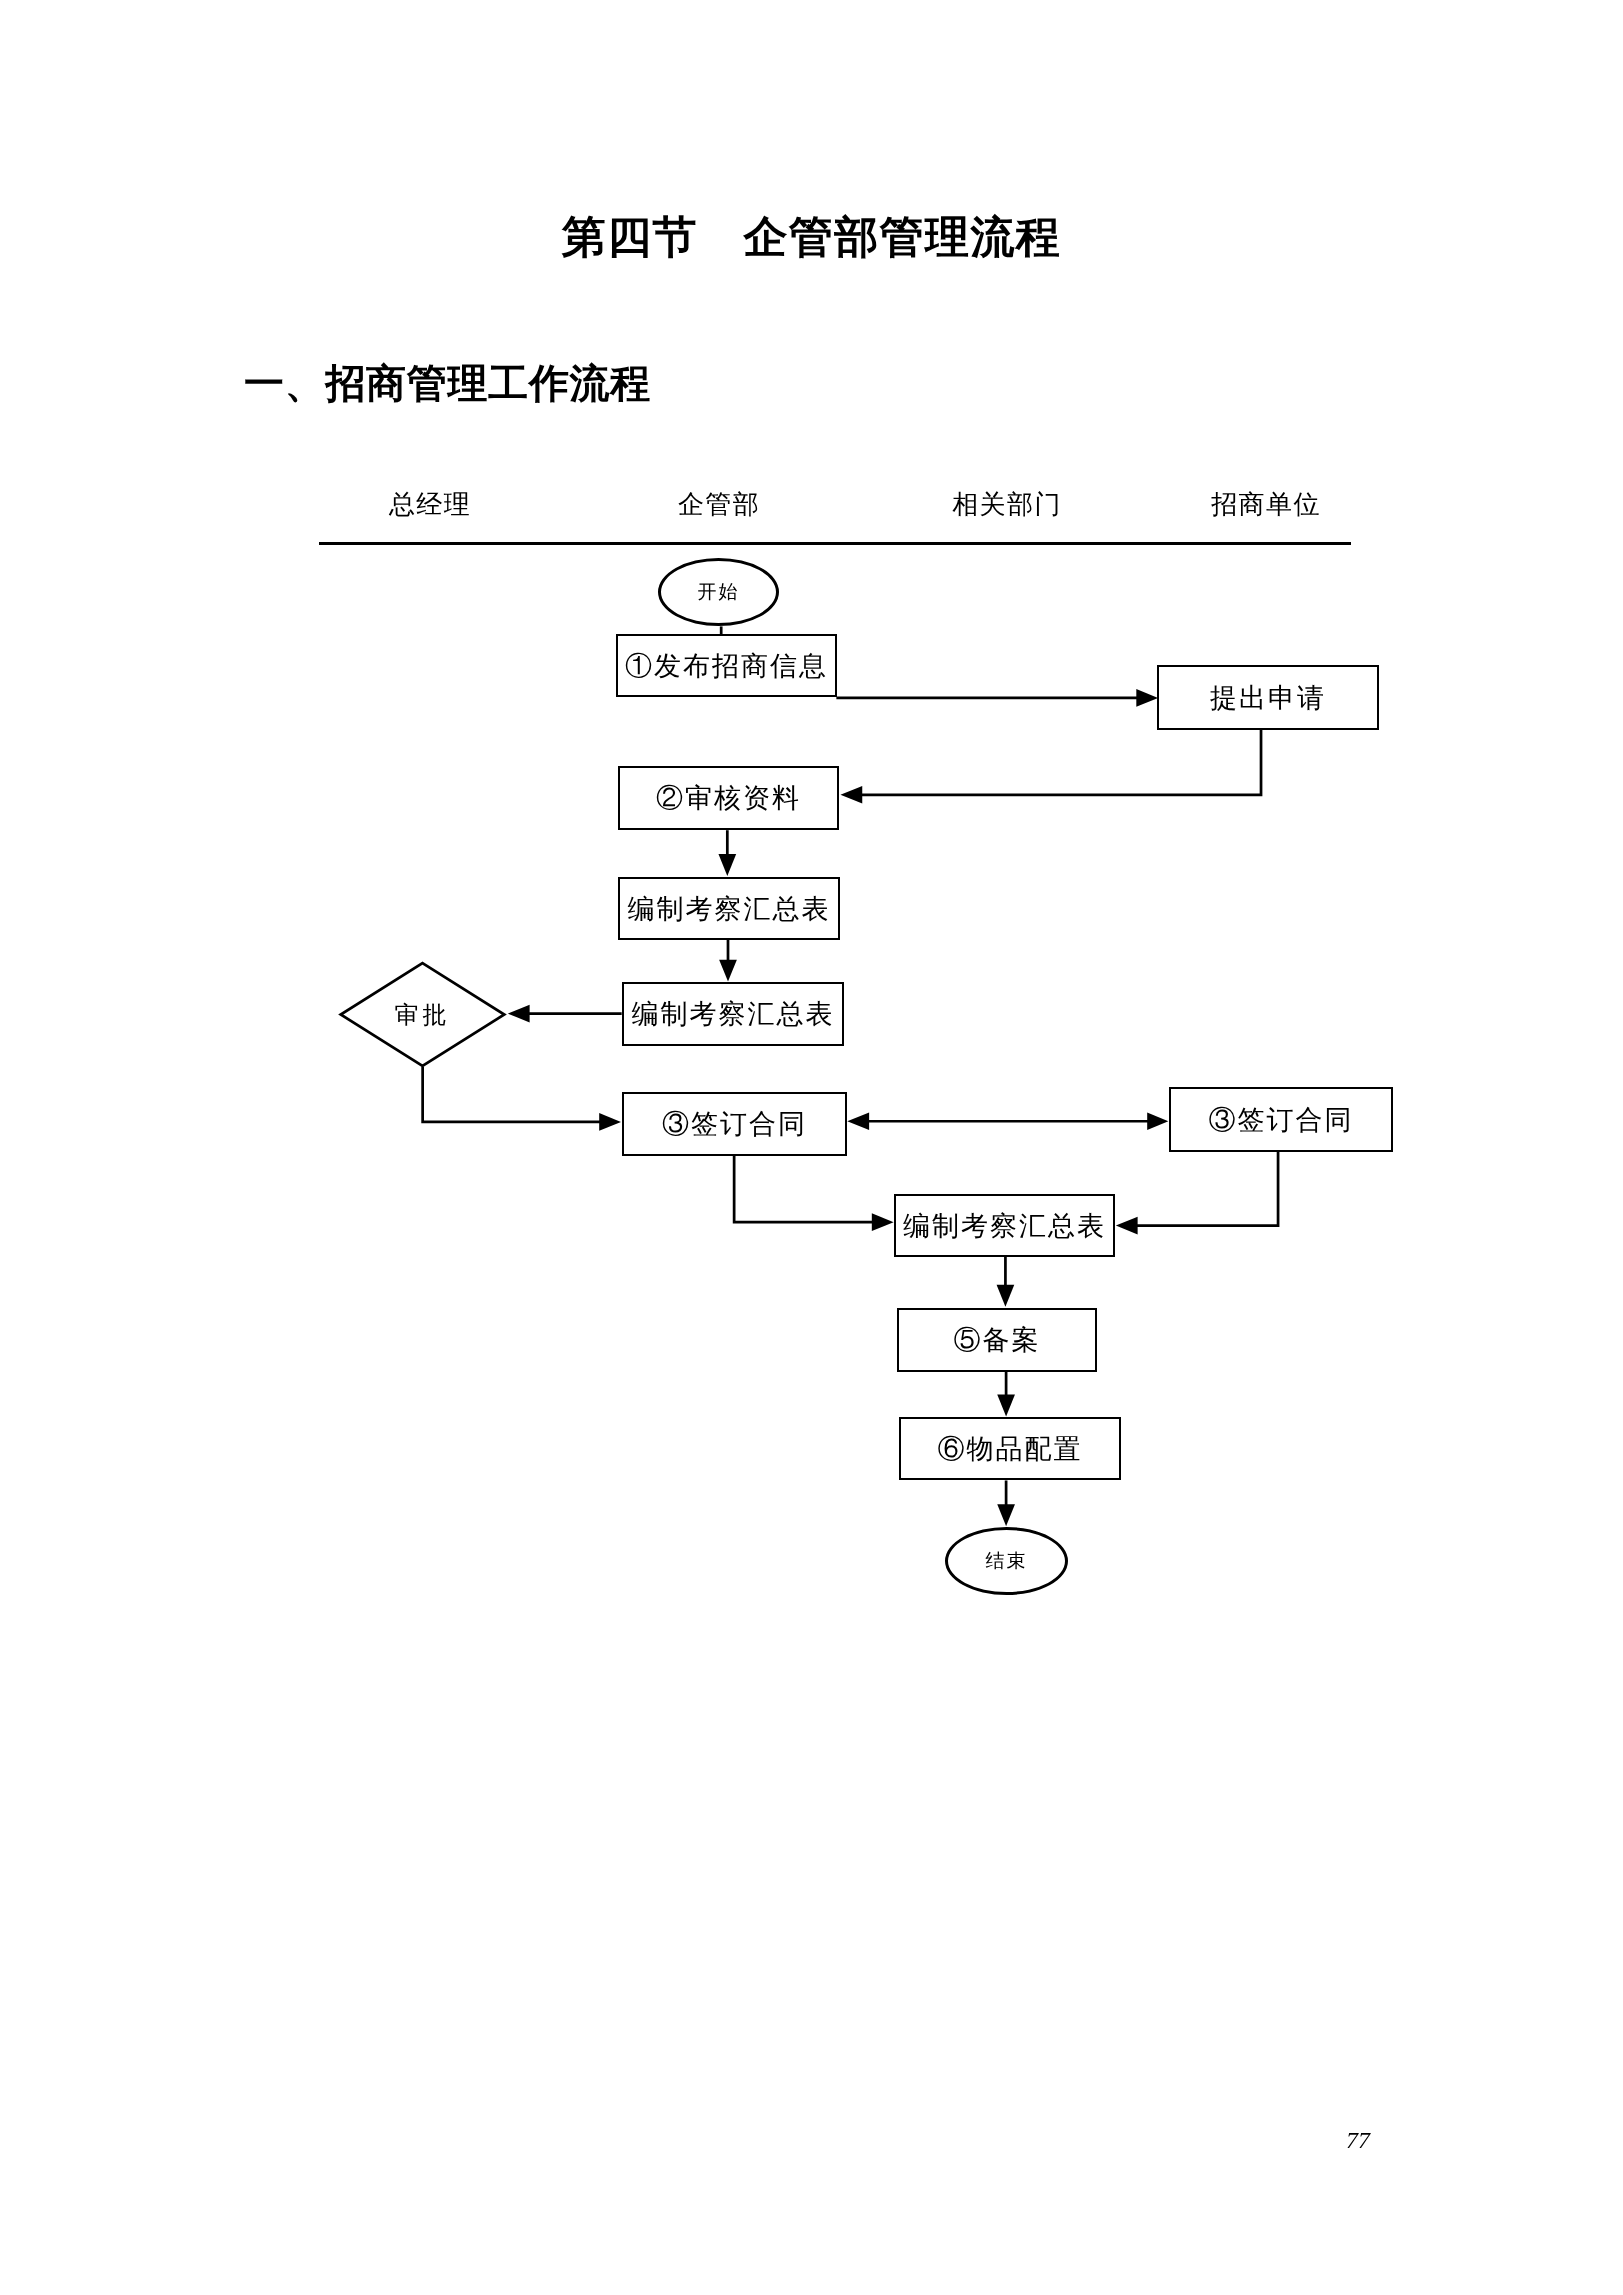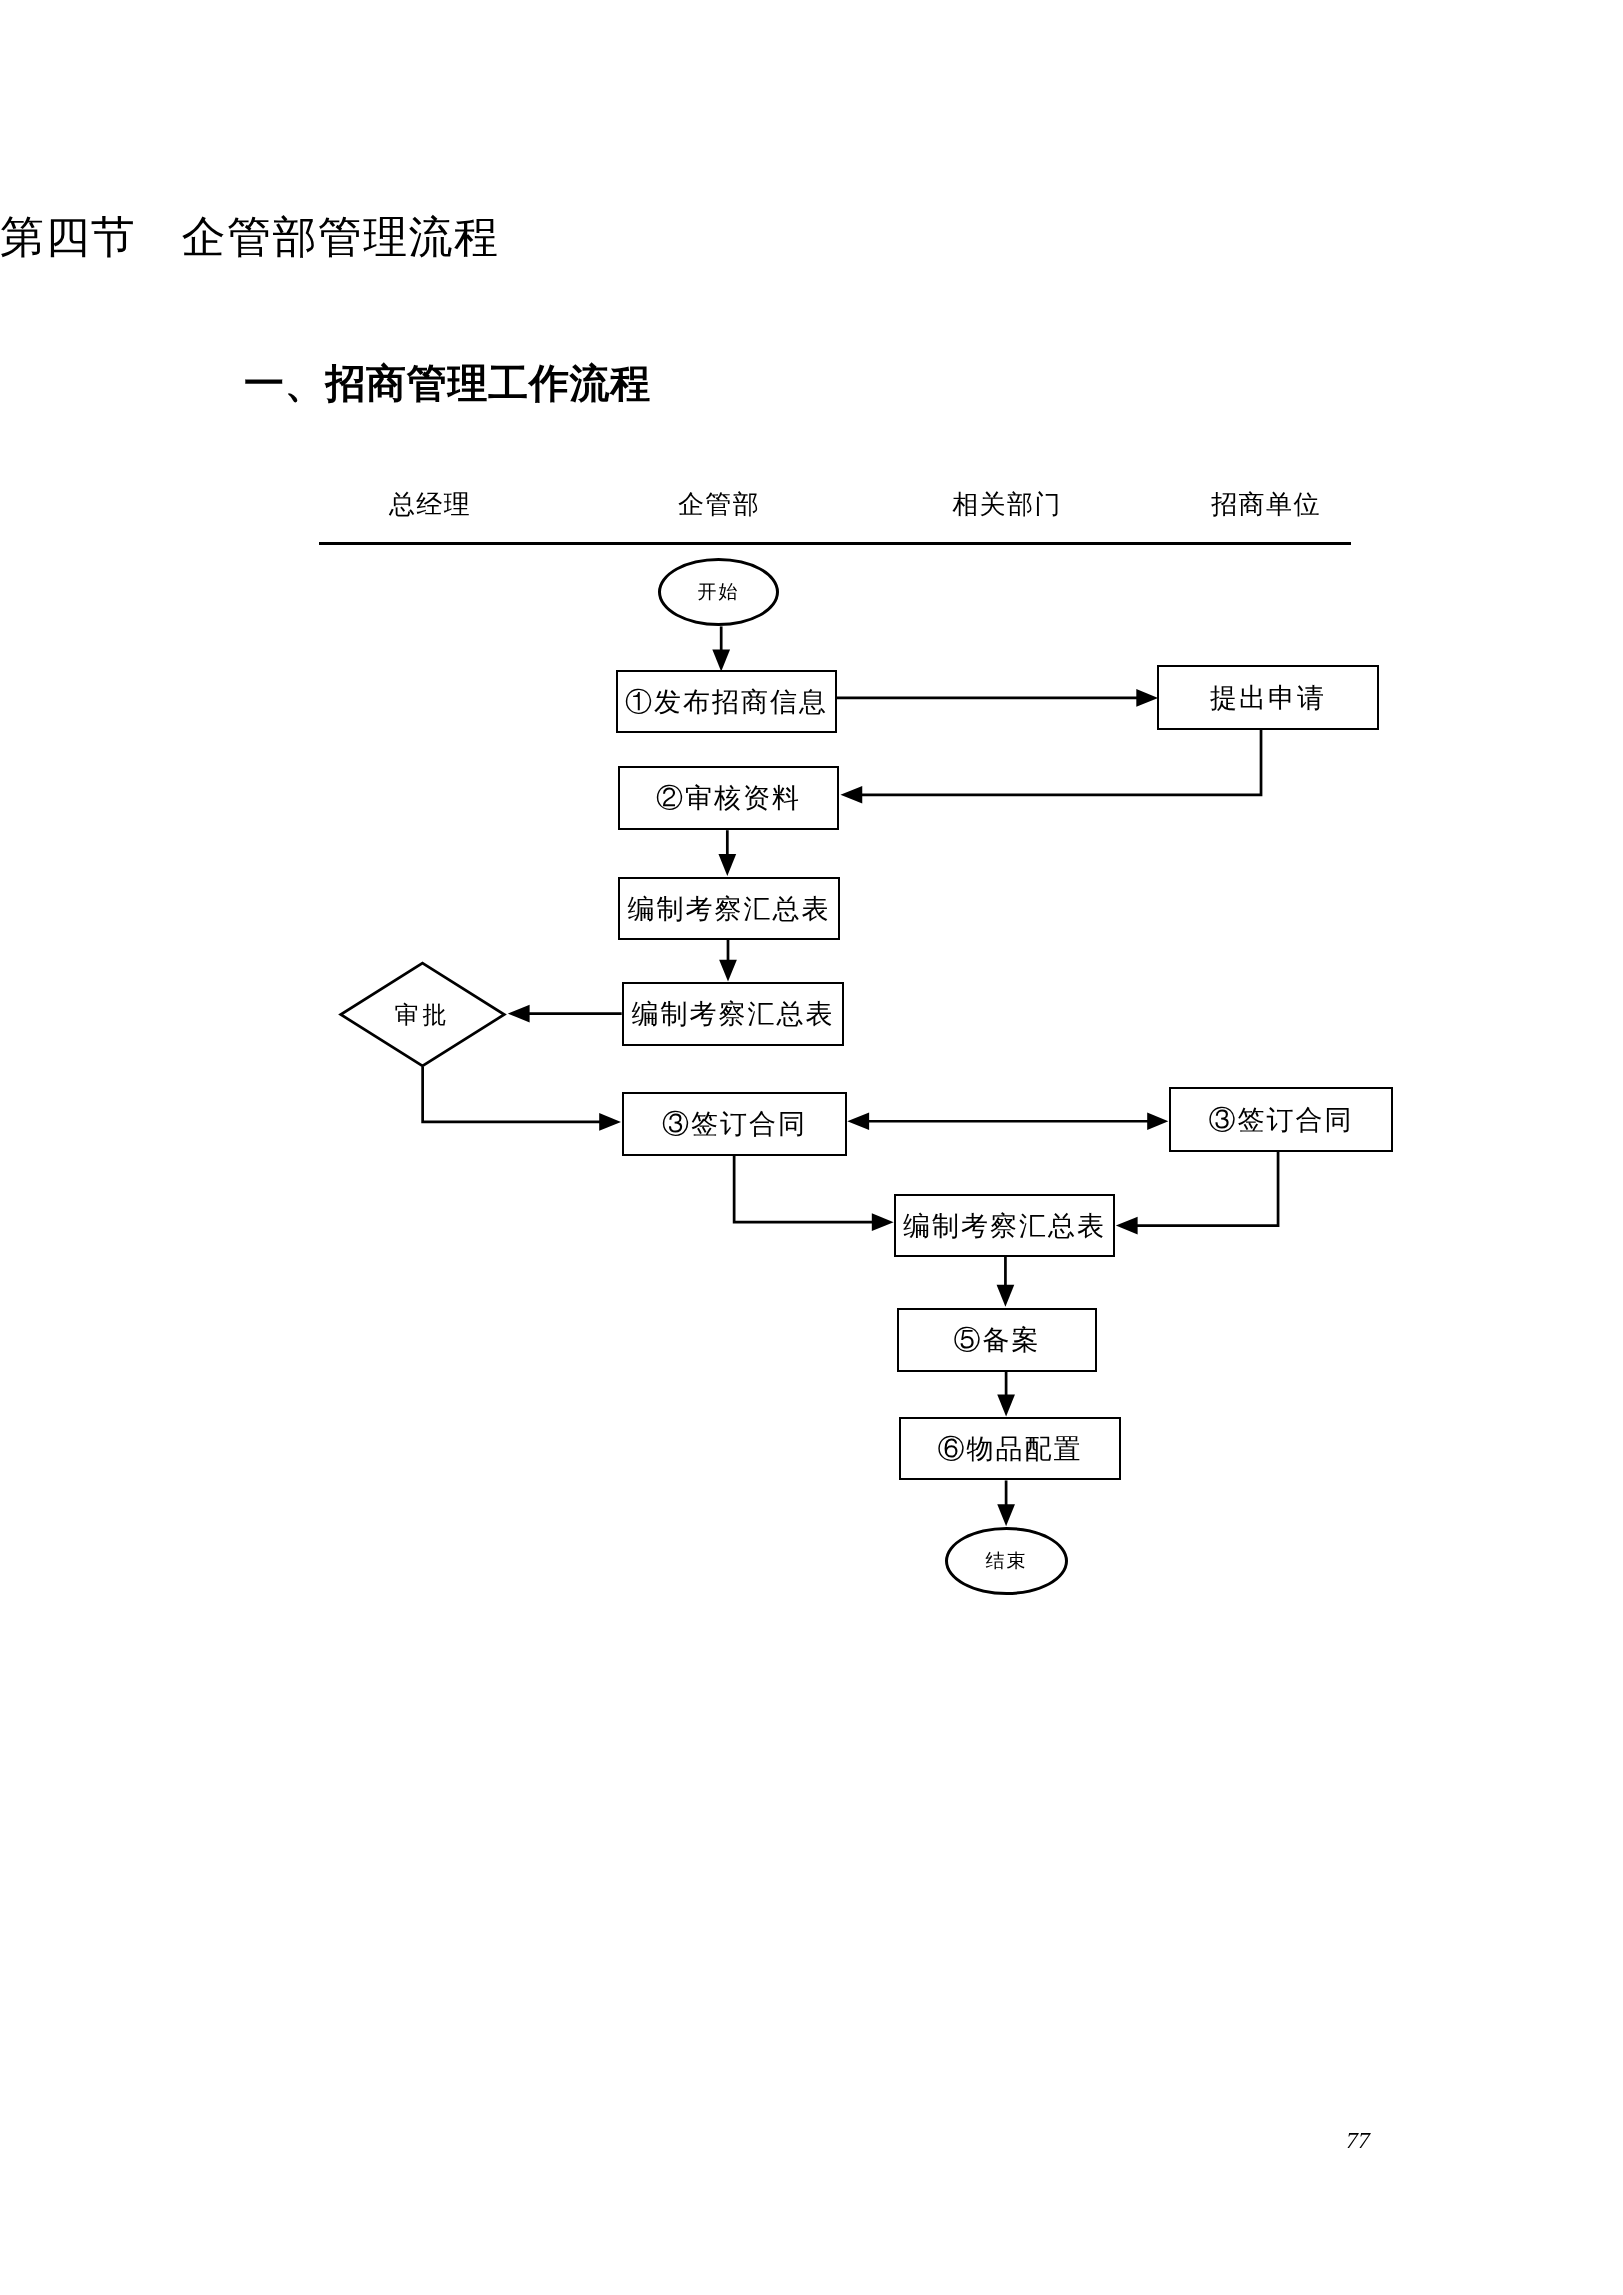--- a/index.html
+++ b/index.html
@@ -15,23 +15,23 @@
     margin: 0 auto;
     background: #ffffff;
     color: #000000;
     overflow: hidden;
   }
   .doc-title {
     position: absolute;
     left: 0;
     top: 208px;
     width: 100%;
-    text-align: left;
+    text-align: center;
     font-size: 44px;
-    font-weight: 400;
+    font-weight: 700;
     letter-spacing: 1.4px;
     white-space: pre;
   }
   .section-heading {
     position: absolute;
     left: 244px;
     top: 356px;
     font-size: 40px;
     font-weight: 700;
     letter-spacing: 0.7px;
@@ -157,21 +157,21 @@
       <polygon points="1279,1780 1279,1806 1311,1793"></polygon>
       <polygon points="1669,1785 1669,1811 1637,1798"></polygon>
       <polygon points="1462,1885 1488,1885 1475,1917"></polygon>
       <polygon points="1463,2046 1489,2046 1476,2078"></polygon>
       <polygon points="1463,2207 1489,2207 1476,2239"></polygon>
     </g>
   </svg>
 
   <div class="node-ellipse" style="left:658px; top:558px; width:121px; height:68px;">开始</div>
 
-  <div class="node-box" style="left:616px; top:670px; width:221px; height:63px;">①发布招商信息</div>
+  <div class="node-box" style="left:616px; top:634px; width:221px; height:63px;">①发布招商信息</div>
 
   <div class="node-box" style="left:1157px; top:665px; width:222px; height:65px;">提出申请</div>
 
   <div class="node-box" style="left:618px; top:766px; width:221px; height:64px;">②审核资料</div>
 
   <div class="node-box" style="left:618px; top:877px; width:222px; height:63px;">编制考察汇总表</div>
 
   <div class="node-box" style="left:622px; top:982px; width:222px; height:64px;">编制考察汇总表</div>
 
   <div class="node-diamond" style="left:338px; top:961px; width:169px; height:107px;">

